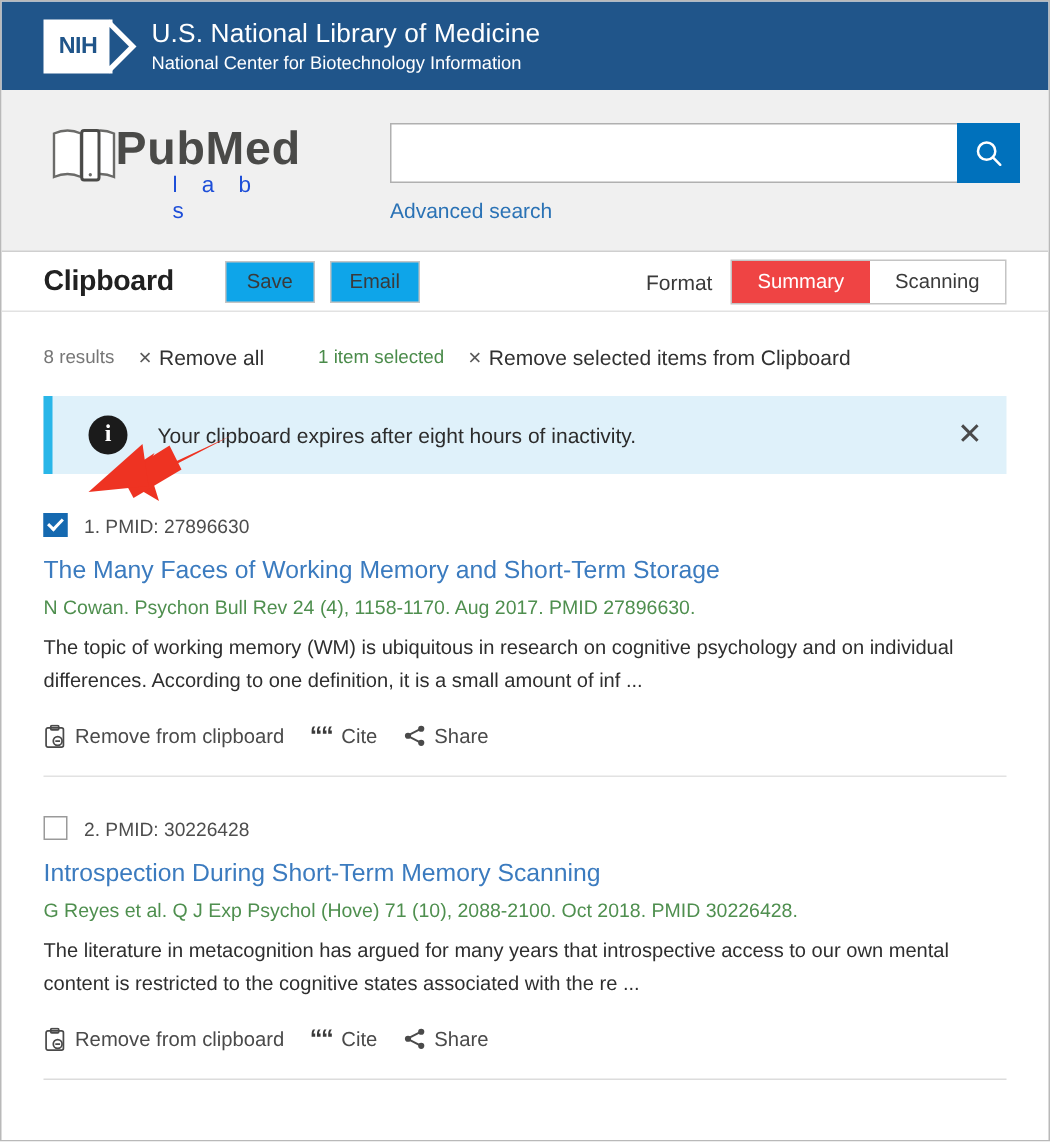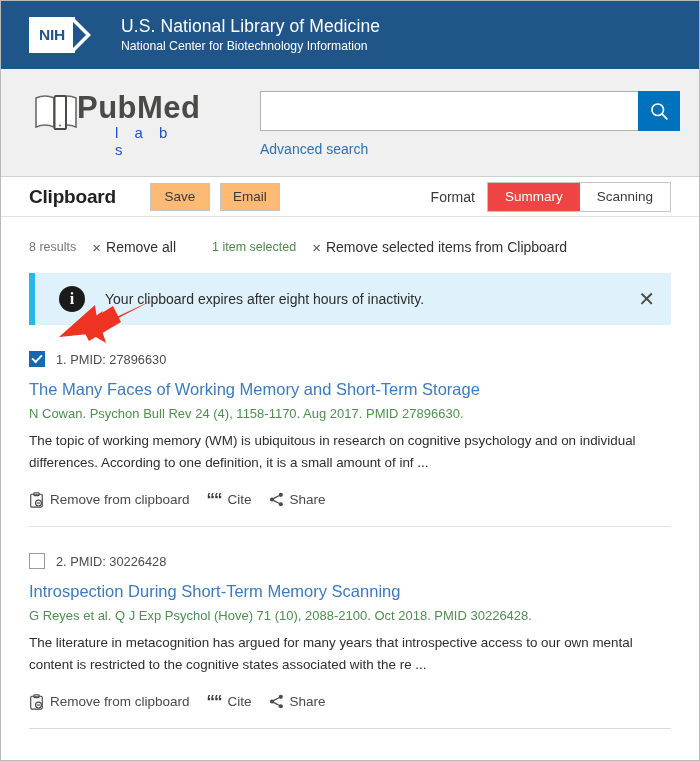--- a/index.html
+++ b/index.html
@@ -16,26 +16,25 @@
     position: relative;
     width: 700px;
     height: 761px;
     background: #ffffff;
     border: 1px solid #b9b9b9;
     overflow: hidden;
   }
 
   
   .nih-bar {
-    height: 68px;
+    height: 59px;
     background: #20558a;
     display: flex;
     align-items: center;
     padding-left: 28px;
-    gap: 20px;
   }
   .nih-logo {
     width: 64px;
     height: 36px;
     position: relative;
     flex: 0 0 auto;
   }
   .nih-logo .box {
     position: absolute;
     left: 0; top: 0;
@@ -158,21 +157,21 @@
   .clip-title {
     font-size: 19px;
     font-weight: bold;
     color: #212121;
     letter-spacing: -0.2px;
   }
   .btn-group { display: flex; gap: 10px; margin-left: 34px; }
   .plain-btn {
     min-width: 60px;
     height: 28px;
-    background: #fdba74;
+    background: #0ea5e9;
     border: 1px solid #c4c4c4;
     font-size: 13.5px;
     color: #3a3a3a;
     font-family: "Liberation Sans", sans-serif;
     cursor: pointer;
     padding: 0 8px;
   }
   .format-wrap {
     margin-left: auto;
     display: flex;

